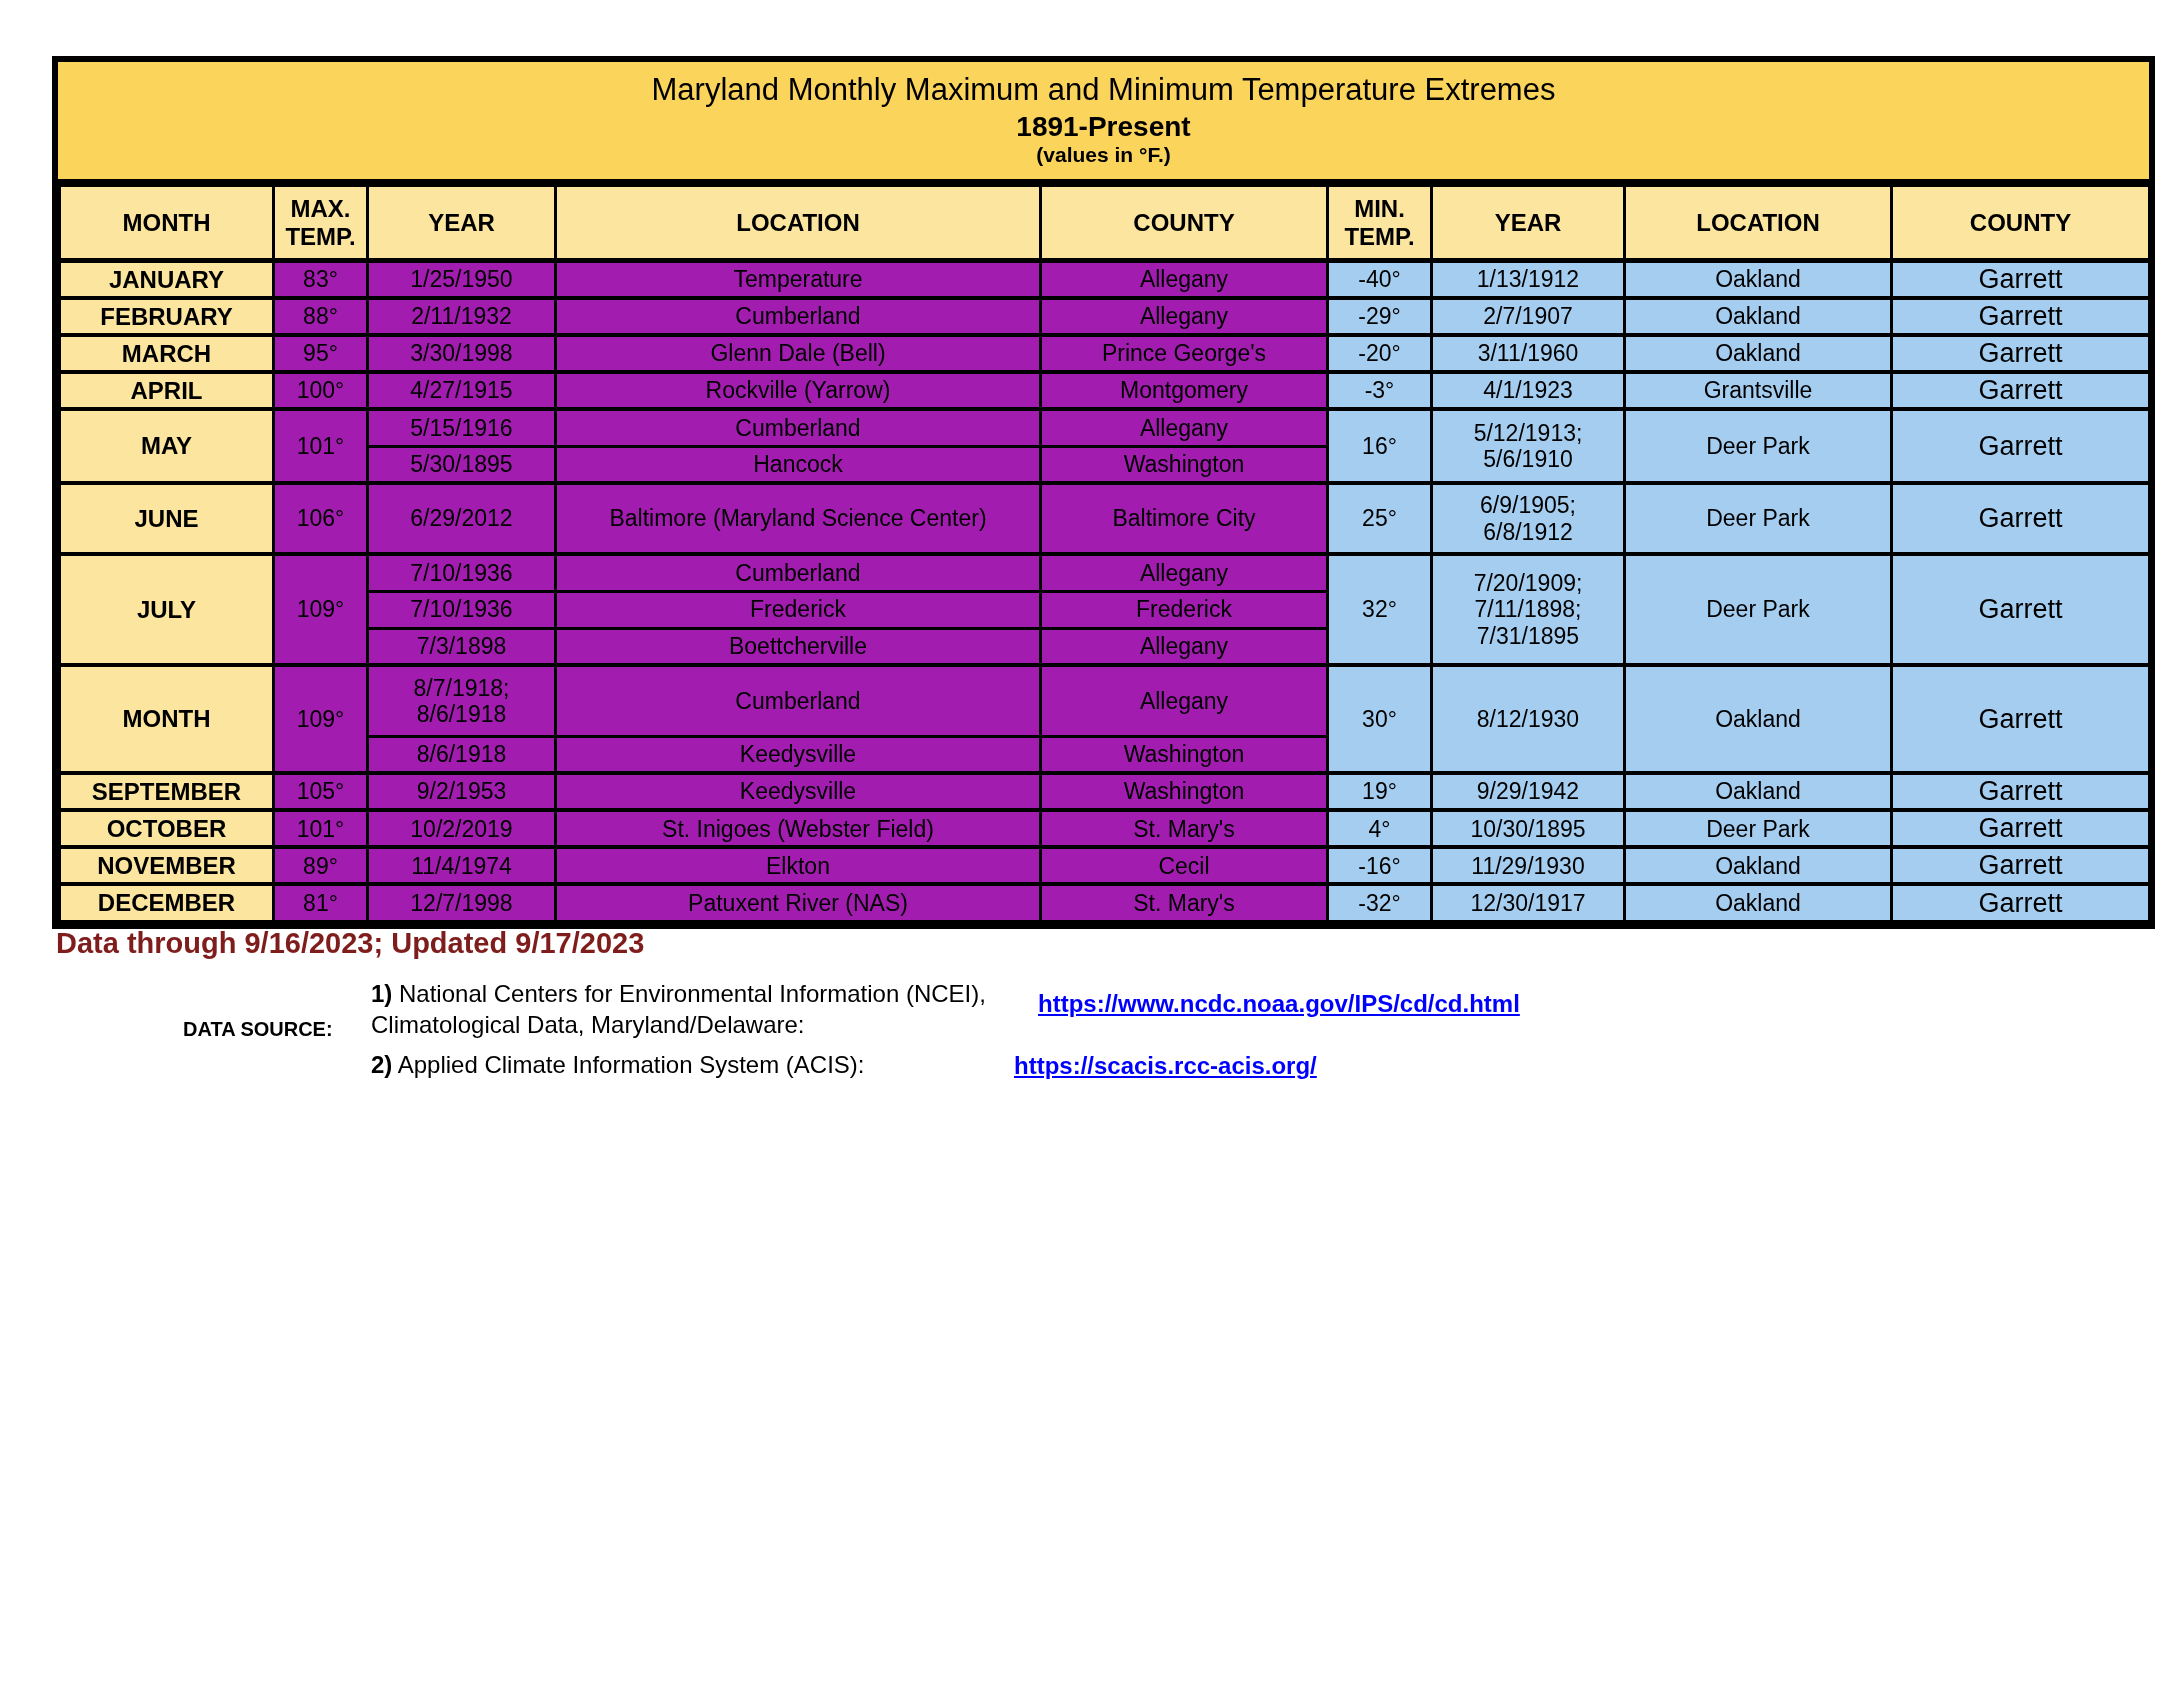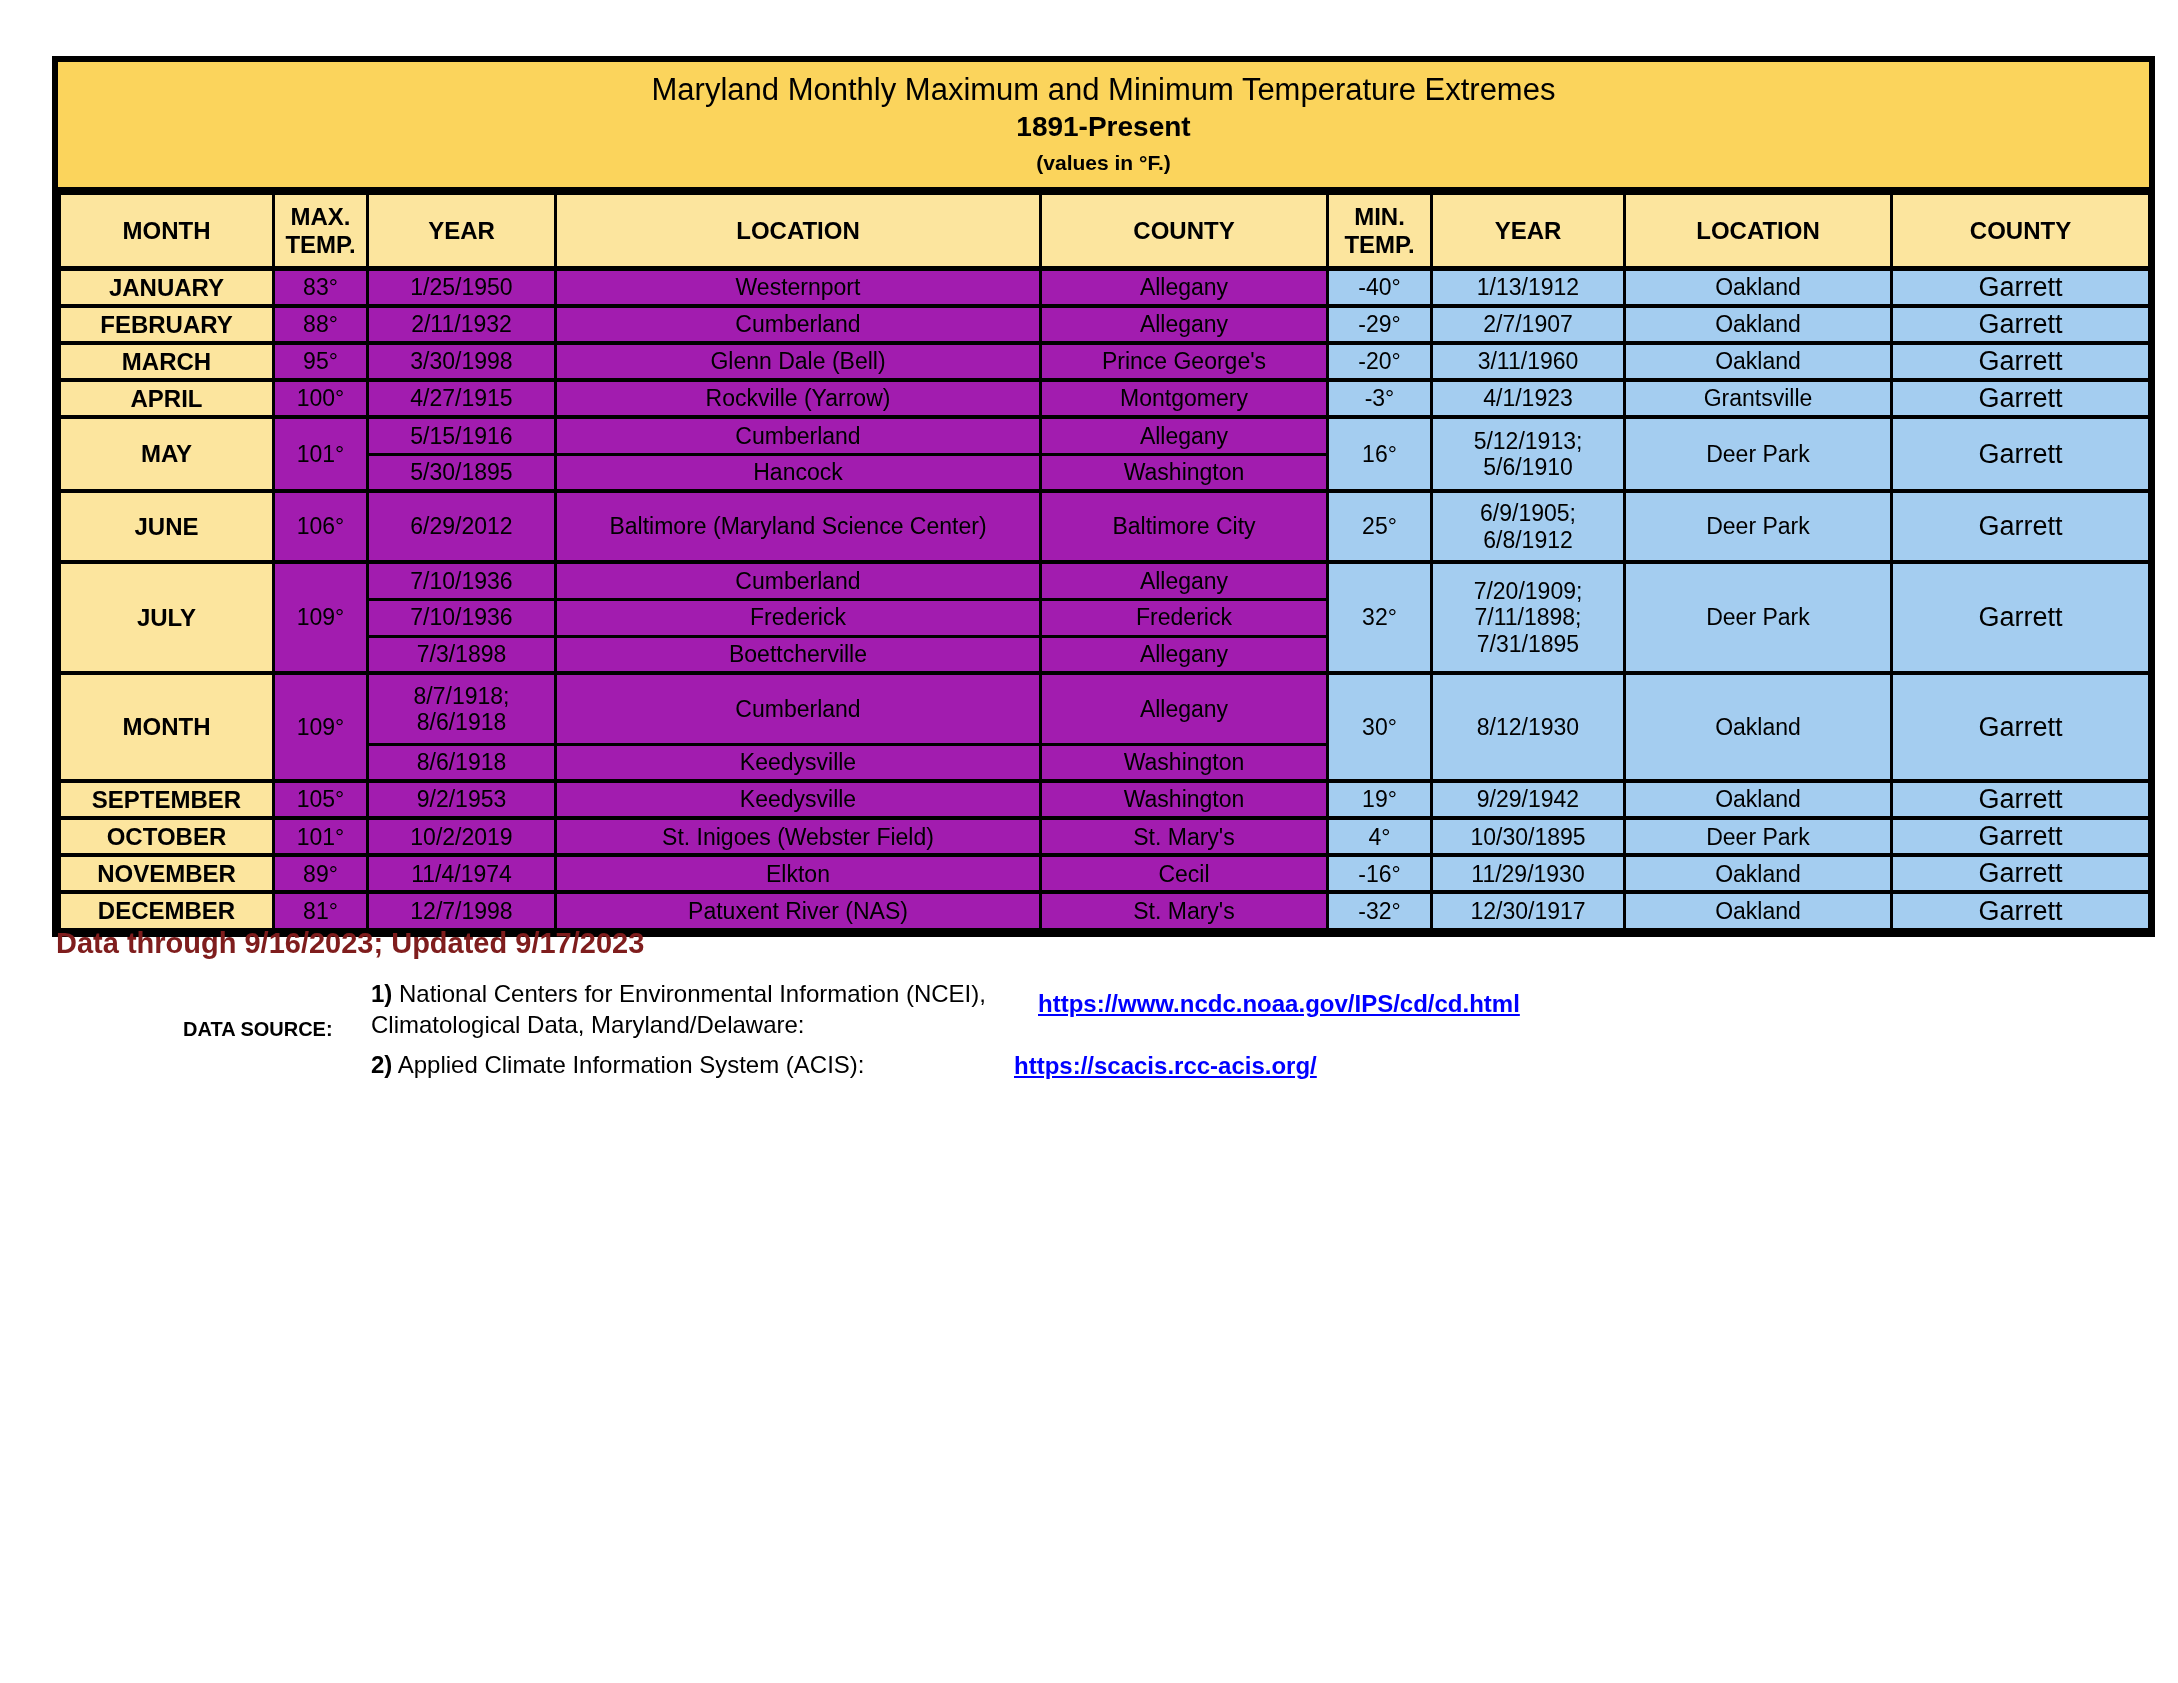--- a/index.html
+++ b/index.html
@@ -10,21 +10,21 @@
   .table-wrap{
     position:absolute;left:52px;top:56px;width:2091px;
     border:6px solid #000;background:#fff;
   }
   .title-band{
     background:#FBD45C;border-bottom:5px solid #000;text-align:center;
     padding:10px 0 12px 0;
   }
   .title-line1{font-size:31px;font-weight:normal;}
   .title-line2{font-size:28px;font-weight:bold;margin-top:3px;}
-  .title-line3{font-size:21px;font-weight:bold;margin-top:8px;}
+  .title-line3{font-size:21px;font-weight:bold;}
   table{border-collapse:collapse;width:100%;table-layout:fixed;}
   th,td{
     border:3px solid #000;text-align:center;vertical-align:middle;
     padding:1px 4px;font-size:23px;line-height:1.15;overflow:hidden;
     white-space:pre-line;
   }
   thead th{
     background:#FCE59E;font-weight:bold;font-size:24px;height:69px;
     border-bottom:5px solid #000;
   }
@@ -89,21 +89,21 @@
         <th>LOCATION</th>
         <th>COUNTY</th>
       </tr>
     </thead>
     <tbody>
 
       <tr class="group">
         <td class="month">JANUARY</td>
         <td class="maxside">83°</td>
         <td class="maxside">1/25/1950</td>
-        <td class="maxside">Westernport</td>
+        <td class="maxside">Temperature</td>
         <td class="maxside">Allegany</td>
         <td class="minside">-40°</td>
         <td class="minside">1/13/1912</td>
         <td class="minside">Oakland</td>
         <td class="minside county-r">Garrett</td>
       </tr>
 
       <tr class="group">
         <td class="month">FEBRUARY</td>
         <td class="maxside">88°</td>

